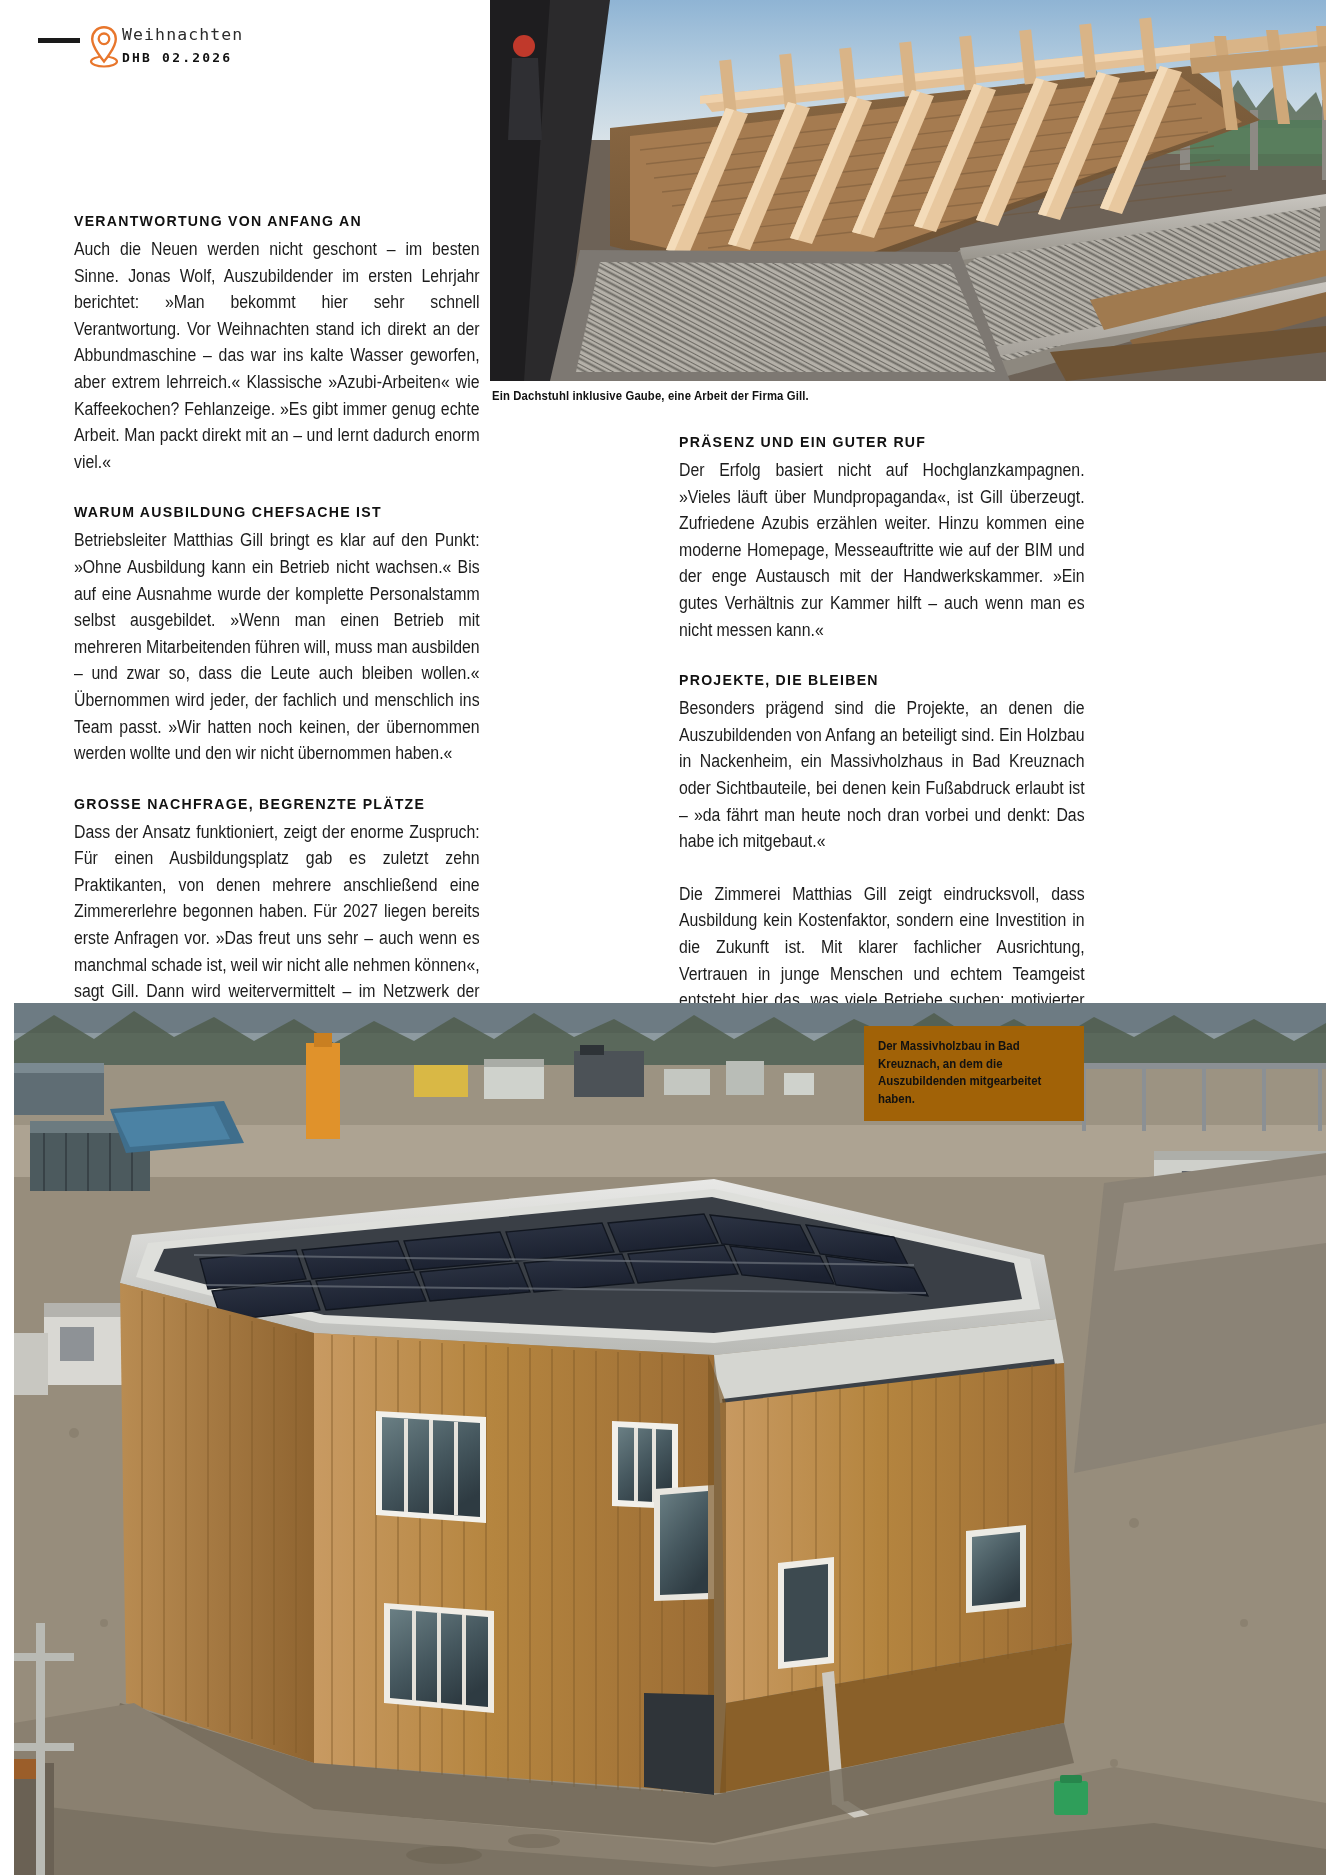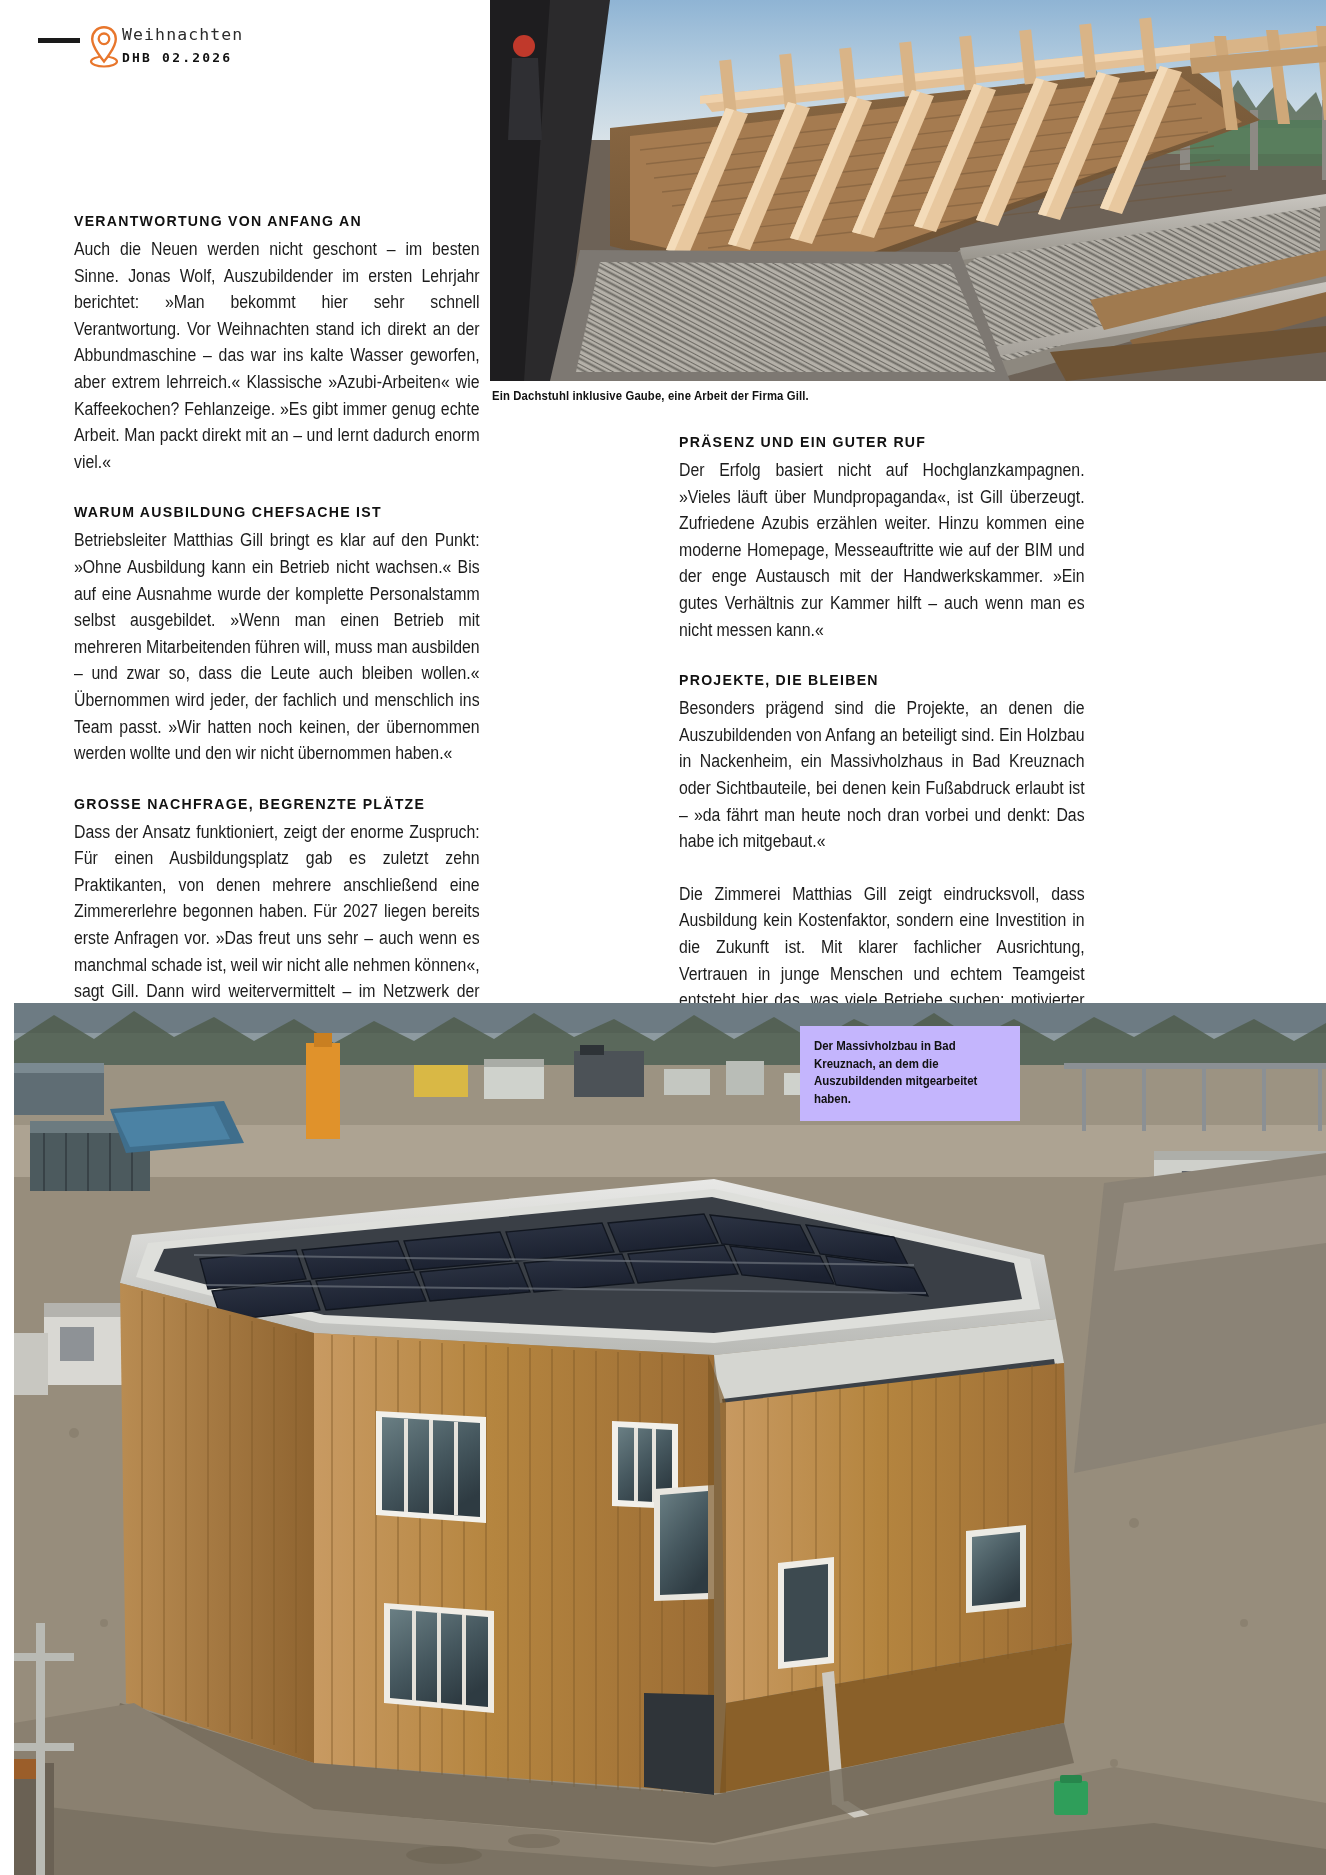--- a/index.html
+++ b/index.html
@@ -151,25 +151,25 @@
     left: 14px;
     top: 1003px;
     width: 1312px;
     height: 872px;
     overflow: hidden;
     background: #8d8377;
   }
 
   .caption-box {
     position: absolute;
-    left: 800px;
+    left: 864px;
     top: 1026px;
     width: 220px;
     padding: 12px 14px 13px 14px;
-    background: #c4b5fd;
+    background: #a16207;
   }
 
   .caption-box-text {
     font-size: 12.3px;
     font-weight: bold;
     line-height: 17.5px;
     color: #111111;
     transform: scaleX(0.93);
     transform-origin: left top;
     width: 107%;

